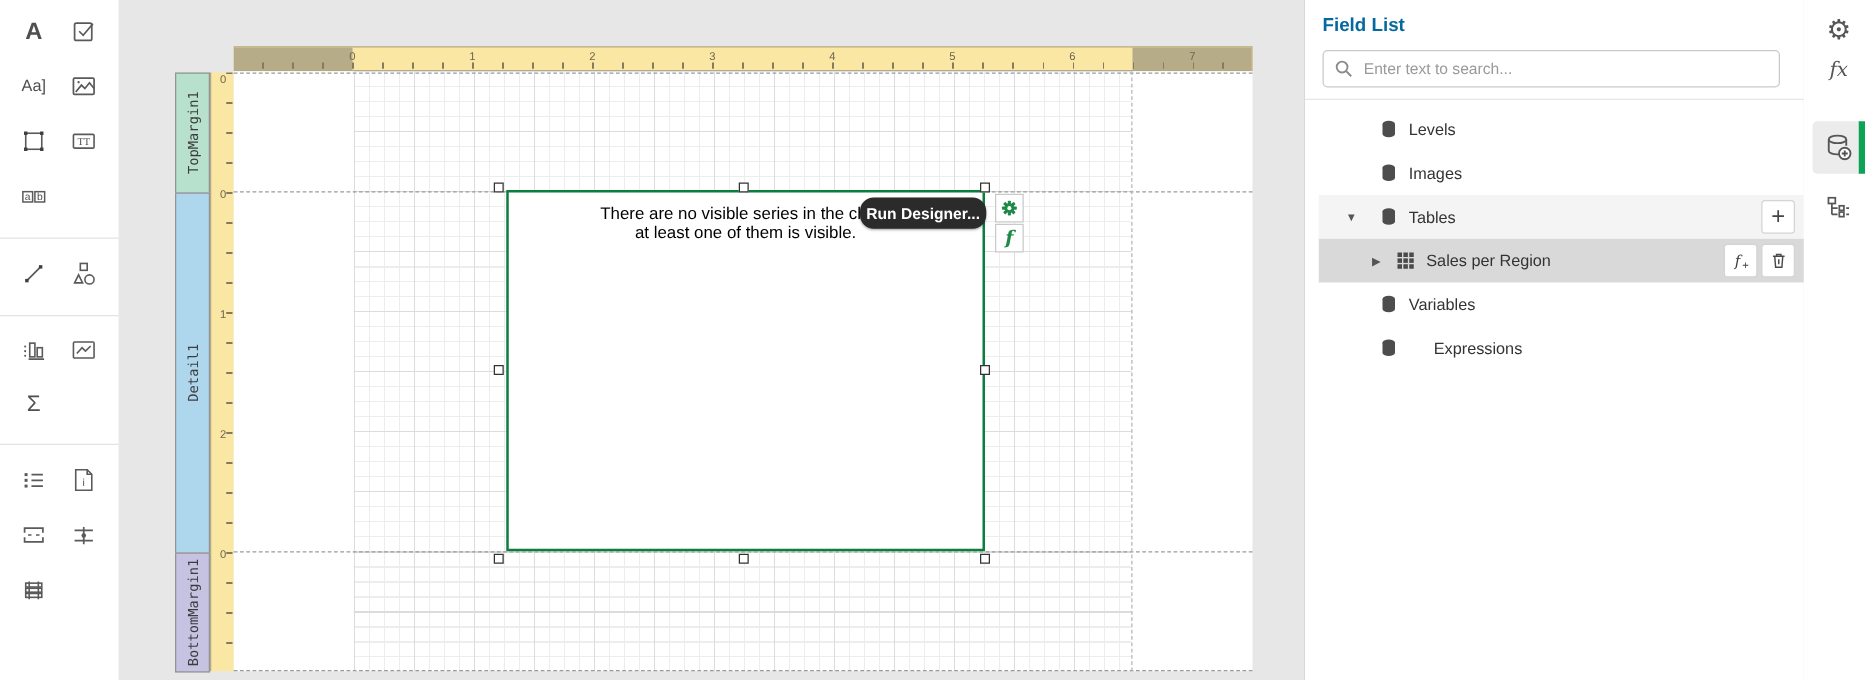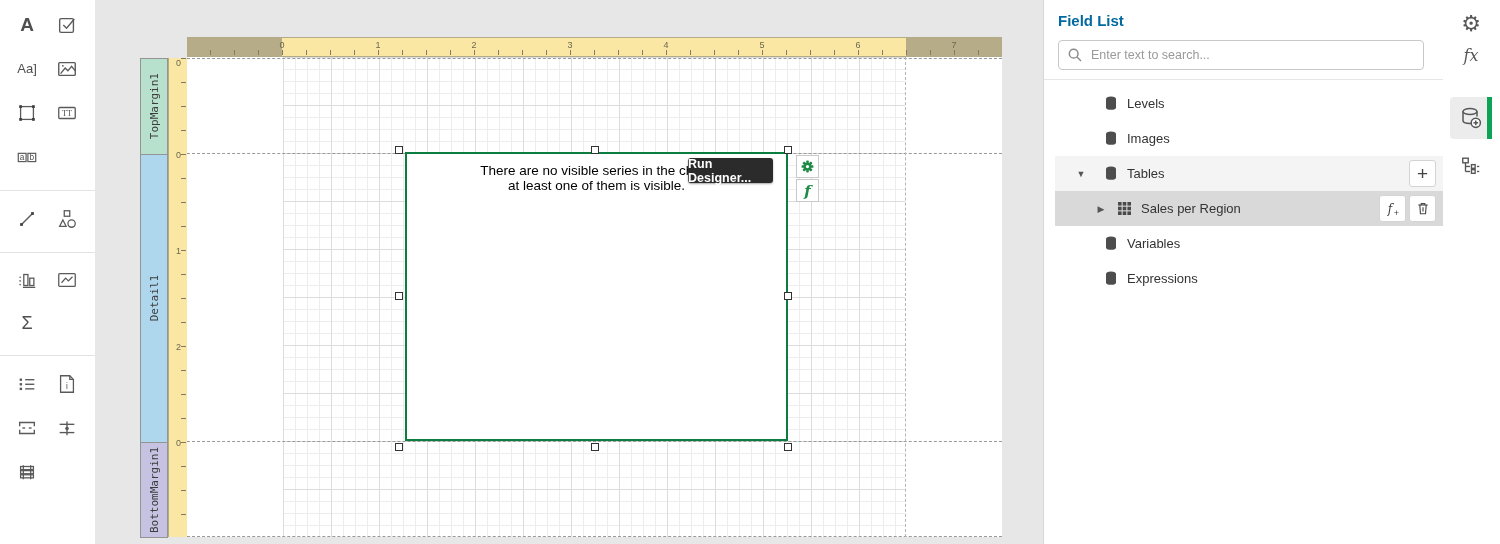--- a/index.html
+++ b/index.html
@@ -37,21 +37,21 @@
     background-image:
       repeating-linear-gradient(90deg, #dcdcdc 0 1px, transparent 1px 48px),
       repeating-linear-gradient(180deg, #dcdcdc 0 1px, transparent 1px 48px),
       repeating-linear-gradient(90deg, #ededed 0 1px, transparent 1px 12px),
       repeating-linear-gradient(180deg, #ededed 0 1px, transparent 1px 12px); }
   .dash-h { position:absolute; left:0; width:815px; height:0; border-top:1px dashed #9a9a9a; z-index:2; }
   .dash-v { position:absolute; top:0; height:480px; width:0; border-left:1px dashed #b5b5b5; z-index:2; }
 
   .chart-ctl { position:absolute; left:218px; top:95px; width:383px; height:289px; background:#fff; border:2px solid #0b7d3e; z-index:3; }
   .chart-msg { position:absolute; left:0; right:0; top:9px; text-align:center; font-size:13.5px; line-height:15px; color:#000; }
-  .run-designer { position:absolute; left:281px; top:4px; width:85px; height:25px; background:#2b2b2b; border-radius:3px;
+  .run-designer { position:absolute; left:281px; top:4px; width:101px; height:25px; background:#2b2b2b; border-radius:11px;
     color:#fff; font-size:12.5px; font-weight:bold; display:flex; align-items:center; justify-content:center; cursor:pointer; z-index:6;
     box-shadow:0 1px 2px rgba(0,0,0,.35); }
   .handle { position:absolute; width:8px; height:8px; background:#fff; border:1.5px solid #333; z-index:4; }
   .smarttag { position:absolute; width:23px; height:23px; background:#fff; border:1px solid #c9c9c9; display:flex; align-items:center; justify-content:center; z-index:5; cursor:pointer; }
 
   
   .field-panel { position:absolute; left:1043px; top:0; width:400px; height:544px; background:#fff; border-left:1px solid #d8d8d8; }
   .fp-title { position:absolute; left:14px; top:12px; font-size:15px; font-weight:bold; color:#0369a1; }
   .fp-search { position:absolute; left:14px; top:40px; width:366px; height:30px; border:1px solid #c9c9c9; border-radius:4px; background:#fff; display:flex; align-items:center; padding:0 8px; }
   .fp-search input { border:none; outline:none; flex:1; font-size:12.5px; color:#000000; margin-left:8px; font-family:"Liberation Sans", sans-serif; }
@@ -380,21 +380,21 @@
     </div>
 
     <div class="fp-row" style="top:226px;">
       <svg class="cyl" width="14" height="15" viewBox="0 0 14 15">
         <ellipse cx="7" cy="3.2" rx="5" ry="2.6" fill="#4d4d4d"></ellipse>
         <path d="M2 3.2 v8 a5 2.6 0 0 0 10 0 v-8 z" fill="#4d4d4d"></path>
       </svg>
       <span class="fp-label">Variables</span>
     </div>
 
-    <div class="fp-row" style="top:261px;">
+    <div class="fp-row" style="top:261px;gap:20px;">
       <svg class="cyl" width="14" height="15" viewBox="0 0 14 15">
         <ellipse cx="7" cy="3.2" rx="5" ry="2.6" fill="#4d4d4d"></ellipse>
         <path d="M2 3.2 v8 a5 2.6 0 0 0 10 0 v-8 z" fill="#4d4d4d"></path>
       </svg>
       <span class="fp-label">Expressions</span>
     </div>
   </div>
 
   <div class="right-bar">
     <div class="rb-item" style="top:3px;">

